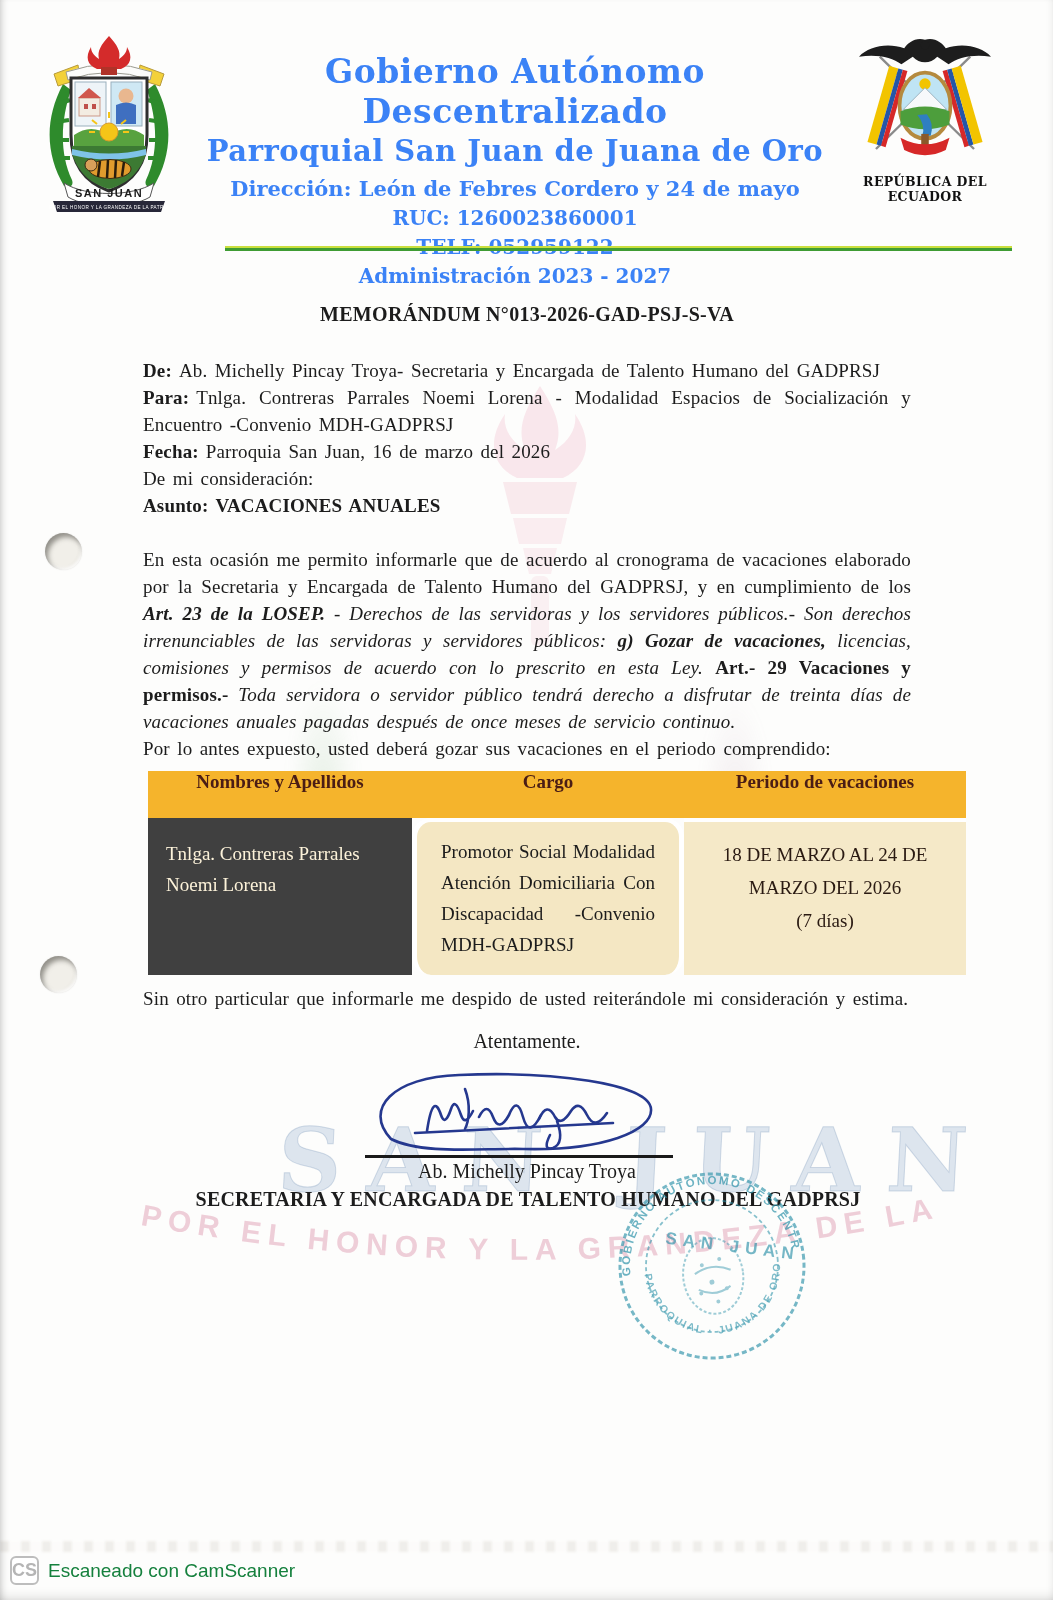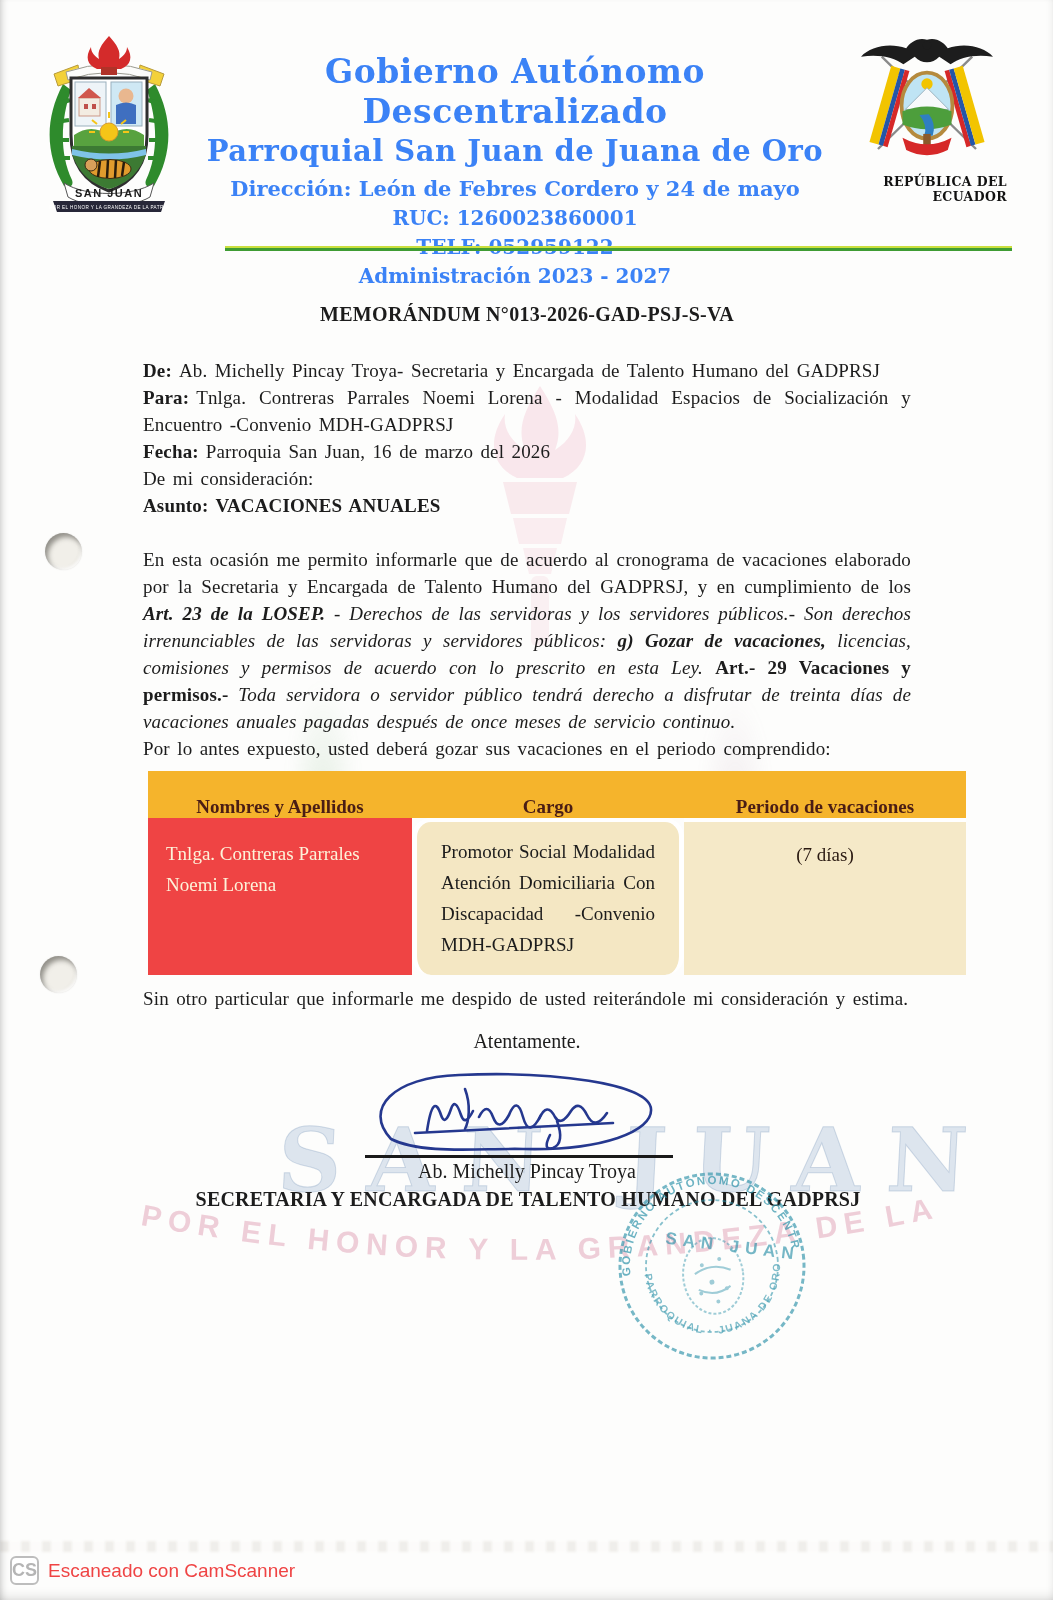--- a/index.html
+++ b/index.html
@@ -17,42 +17,42 @@
   
   .seal-left{position:absolute;left:48px;top:34px;width:122px;height:180px;}
   .lh-text{position:absolute;left:185px;top:52px;width:660px;text-align:center;
         color:#3b82f6;font-family:"DejaVu Serif","Liberation Serif",serif;font-weight:bold;}
   .lh-l1{font-size:33px;line-height:40px;letter-spacing:.5px;}
   .lh-l2{font-size:29px;line-height:38px;letter-spacing:.5px;}
   .lh-l3{font-size:21px;line-height:30px;margin-top:4px;}
   .lh-l4,.lh-l5,.lh-l6{font-size:20px;line-height:29px;}
   .green-rule{position:absolute;left:225px;top:246px;width:787px;height:5px;
         background:linear-gradient(180deg,#cadf3e 0 38%,#3f9c33 38% 100%);}
-  .seal-right-wrap{position:absolute;left:843px;top:34px;width:164px;text-align:right;}
+  .seal-right-wrap{position:absolute;left:843px;top:34px;width:164px;text-align:center;}
   .seal-right-caption{margin-top:4px;font-size:12.5px;font-weight:bold;letter-spacing:.4px;
         font-family:"DejaVu Serif",serif;color:#111;}
   
   .doc-main{position:absolute;left:143px;top:303px;width:768px;z-index:2;}
   .memo-title{margin:0 0 31px;text-align:center;font-size:20px;font-weight:700;letter-spacing:.3px;}
   p{margin:0;font-size:19px;line-height:27px;}
   .para{text-align:justify;word-spacing:2.5px;letter-spacing:.15px;}
   .fields{margin-bottom:27px;}
   .lbl{font-weight:700;margin-right:7px;}
   .bold{font-weight:700;}
   .bi{font-weight:700;font-style:italic;}
   .it{font-style:italic;}
   .p3{margin-bottom:9px;}
   
   .vac-table{margin:0 0 10px 5px;width:818px;font-size:19px;}
-  .vac-head{display:flex;height:47px;background:#f5b42c;align-items:flex-end;color:#4a1d15;font-weight:700;}
+  .vac-head{display:flex;height:47px;background:#f5b42c;align-items:flex-start;color:#4a1d15;font-weight:700;}
   .vac-head .c1{width:264px;text-align:center;}
   .vac-head .c2{width:272px;text-align:center;}
   .vac-head .c3{width:282px;text-align:center;}
   .vac-body{display:flex;min-height:157px;align-items:stretch;}
-  .cell-name{width:264px;background:#ef4444;color:#fdf3da;padding:20px 18px 0;box-sizing:border-box;line-height:31px;}
+  .cell-name{width:264px;background:#404040;color:#fdf3da;padding:20px 18px 0;box-sizing:border-box;line-height:31px;}
   .cell-cargo{width:272px;background:#f4e7c3;border-top:4px solid #fff;border-left:5px solid #fff;border-right:5px solid #fff;
         padding:14px 24px 8px;box-sizing:border-box;text-align:justify;line-height:31px;color:#1c1c1c;border-radius:19px;}
   .cell-periodo{width:282px;background:#f5e9c8;border-top:4px solid #fff;
         padding:16px 12px 0;box-sizing:border-box;text-align:center;line-height:33px;color:#2a1a12;}
   
   .valediction{text-align:center;font-size:20px;margin:16px 0 0;}
   .sig-wrap{position:relative;height:160px;margin-top:2px;}
   .sig-svg{position:absolute;left:218px;top:8px;width:310px;height:92px;z-index:3;}
   .sig-line{position:absolute;left:222px;top:98px;width:308px;height:2.5px;background:#1a1a1a;}
   .sig-name{position:absolute;left:0;top:103px;width:768px;text-align:center;font-size:20px;}
@@ -70,21 +70,21 @@
   .wm-leaf{width:70px;height:240px;border-radius:50%;filter:blur(6px);}
   .wm-leaf-l{left:288px;top:680px;background:radial-gradient(ellipse,rgba(110,170,110,.16),rgba(110,170,110,0) 70%);}
   .wm-leaf-r{left:700px;top:690px;background:radial-gradient(ellipse,rgba(160,120,150,.12),rgba(160,120,150,0) 70%);}
   
   .scan-band{position:absolute;left:0;top:1541px;width:100%;height:11px;opacity:.5;filter:blur(1px);
         background:repeating-linear-gradient(90deg,rgba(186,178,164,.38) 0 9px,rgba(236,231,221,.10) 9px 21px);}
   .scanner-footer{position:absolute;left:10px;top:1556px;display:flex;align-items:center;gap:9px;z-index:4;
         font-family:"Liberation Sans",sans-serif;}
   .cs-badge{width:25px;height:25px;border:2px solid #bdbdbd;border-radius:6px;color:#b5b5b5;background:#fff;
         font-size:18px;font-weight:bold;display:flex;align-items:center;justify-content:center;}
-  .cs-text{color:#ef4444;font-size:19px;text-align:center;}
+  .cs-text{color:#15803d;font-size:19px;text-align:center;}
 </style>
 </head>
 <body>
 
 <div class="page">
 
   <svg class="wm wm-torch" viewBox="0 0 230 280">
     <g fill="#f0b9c9">
       <path d="M115,8 C98,34 92,52 100,72 C84,62 78,48 80,36 C62,62 66,88 92,100 L138,100 C164,88 168,62 150,36 C152,48 146,62 130,72 C138,52 132,34 115,8 Z" opacity=".8"></path>
       <path d="M78,104 L152,104 L144,136 L86,136 Z" opacity=".7"></path>
@@ -201,20 +201,21 @@
     <div class="vac-table">
       <div class="vac-head">
         <div class="c1">Nombres y Apellidos</div>
         <div class="c2">Cargo</div>
         <div class="c3">Periodo de vacaciones</div>
       </div>
       <div class="vac-body">
         <div class="cell-name">Tnlga. Contreras Parrales Noemi Lorena</div>
         <div class="cell-cargo">Promotor Social Modalidad Atención Domiciliaria Con Discapacidad -Convenio MDH-GADPRSJ</div>
         <div class="cell-periodo">
+          <div>18 DE MARZO AL 24 DE MARZO DEL 2026</div>
           <div>(7 días)</div>
         </div>
       </div>
     </div>
 
     <p class="para">Sin otro particular que informarle me despido de usted reiterándole mi consideración y estima.</p>
     <p class="valediction">Atentamente.</p>
 
     <div class="sig-wrap">
       <svg class="sig-svg" viewBox="0 0 310 92">

